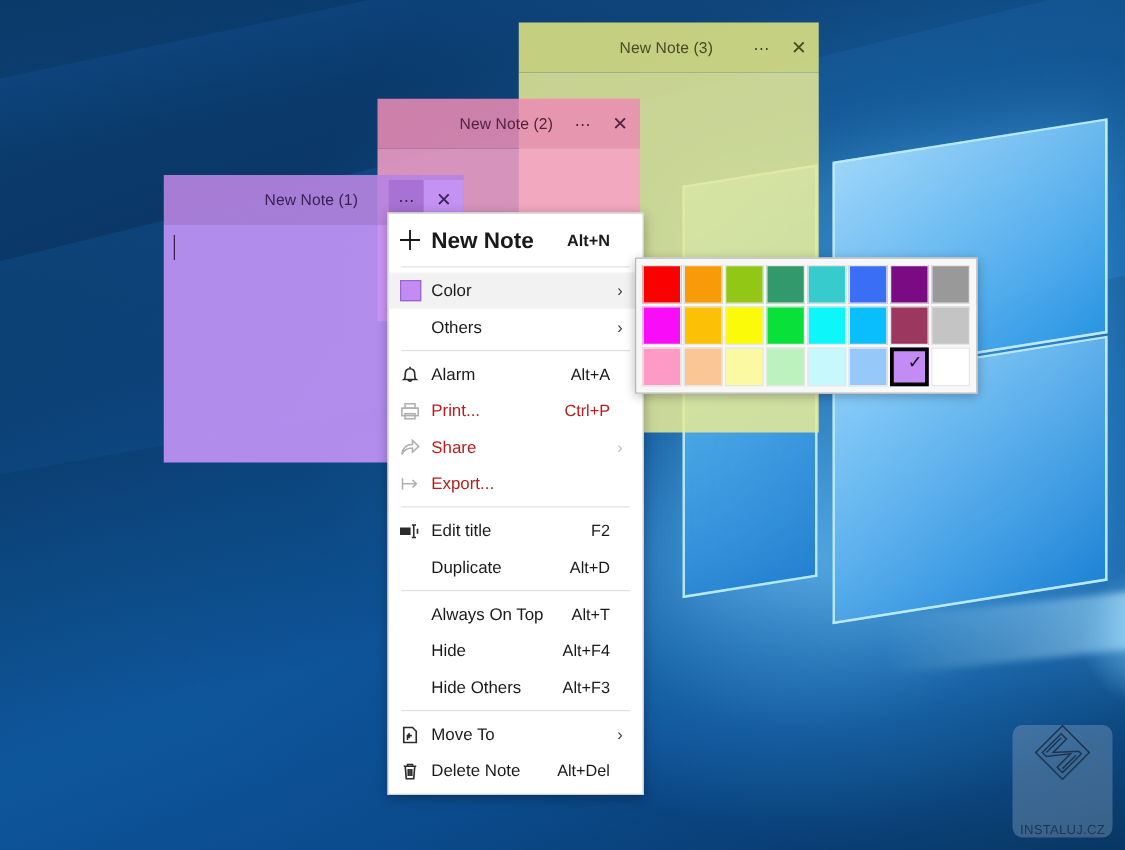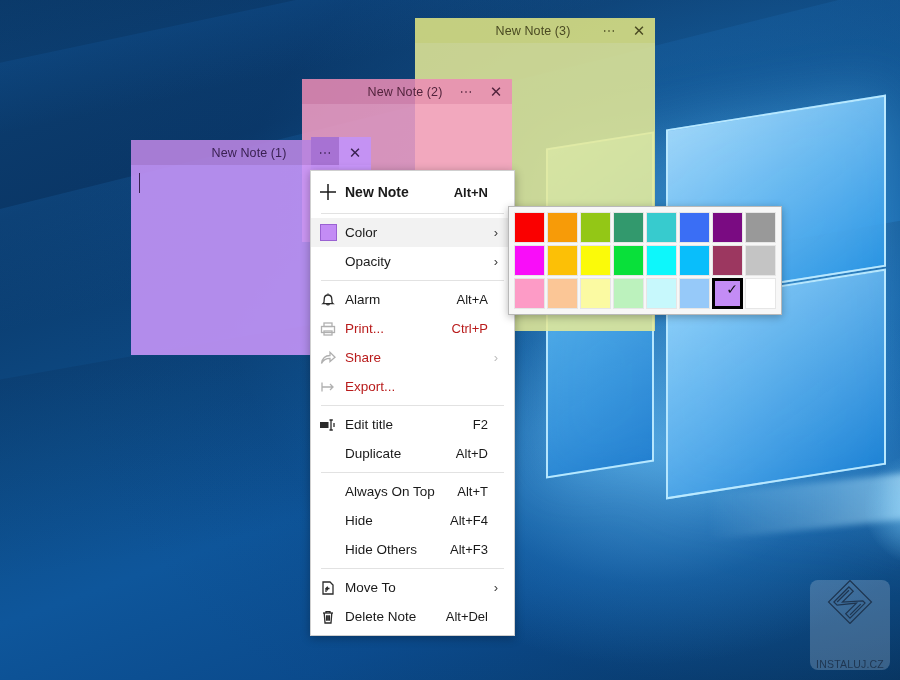--- a/index.html
+++ b/index.html
@@ -61,21 +61,21 @@
   }
   .ray {
     position:absolute; left: 150px; top: 356px; width: 230px; height: 46px;
     background: linear-gradient(90deg, rgba(150,215,255,0) 0%, rgba(175,228,255,0.5) 75%, rgba(225,248,255,0.85) 100%);
     transform: skewY(-6deg); filter: blur(3px);
   }
 
   
   .note { position: absolute; }
   .note-title {
-    height: 25px; display: flex; align-items: center;
+    height: 40px; display: flex; align-items: center;
     position: relative;
   }
   .note-title .ttl {
     flex: 1; text-align: center; font-size: 12.5px; color: #3a2a52;
     padding-left: 56px; letter-spacing: .1px;
   }
   .note-btn {
     width: 28px; height: 32px; display:flex; align-items:center; justify-content:center;
     font-size: 13px; color: #463055;
   }
@@ -120,21 +120,21 @@
     padding: 0 10px 0 0;
   }
   .mi .ic {
     width: 34px; min-width: 34px; height: 29px;
     display: flex; align-items: center; justify-content: center;
   }
   .mi .lbl { flex: 1; font-size: 13.5px; }
   .mi .acc { font-size: 13px; color: #1a1a1a; padding-left: 8px; white-space: nowrap; }
   .mi .arr { width: 16px; text-align: center; font-size: 13px; color: #3b3b3b; }
   .mi.hdr { height: 34px; }
-  .mi.hdr .lbl { font-weight: bold; font-size: 14px; }
+  .mi.hdr .lbl { font-weight: bold; font-size: 18px; }
   .mi.hdr .acc { font-weight: bold; }
   .mi.dis .lbl, .mi.dis .acc { color: #b91c1c; }
   .mi.dis .arr { color: #bdbdbd; }
   .mi.hl { background: #f2f2f2; }
   .sep { height: 1px; background: #e2e2e2; margin: 4px 10px 4px 10px; }
   .swatch-sm {
     width: 17px; height: 17px; background: #c38cf5; border: 1px solid #9a62d2;
   }
   svg.mic { display:block; }
 
@@ -233,21 +233,21 @@
       <div class="mi hl">
         <span class="ic">
           <span class="swatch-sm"></span>
         </span>
         <span class="lbl">Color</span>
         <span class="acc"></span>
         <span class="arr">›</span>
       </div>
       <div class="mi">
         <span class="ic"></span>
-        <span class="lbl">Opacity</span>
+        <span class="lbl">Others</span>
         <span class="acc"></span>
         <span class="arr">›</span>
       </div>
       <div class="sep"></div>
       <div class="mi">
         <span class="ic">
           <svg class="mic" width="18" height="18" viewBox="0 0 18 18">
             <path d="M4.2 12.6 C4.2 12.6 5.2 11.9 5.2 8.4 C5.2 5.6 6.9 4 9 4 C11.1 4 12.8 5.6 12.8 8.4 C12.8 11.9 13.8 12.6 13.8 12.6 Z" stroke="#2b2b2b" fill="none" stroke-width="1.3"></path>
             <path d="M7.6 12.9 a1.5 1.5 0 0 0 2.8 0" stroke="#2b2b2b" fill="none" stroke-width="1.3"></path>
             <path d="M9 3.4 v-1" stroke="#2b2b2b" fill="none" stroke-width="1.3"></path>

